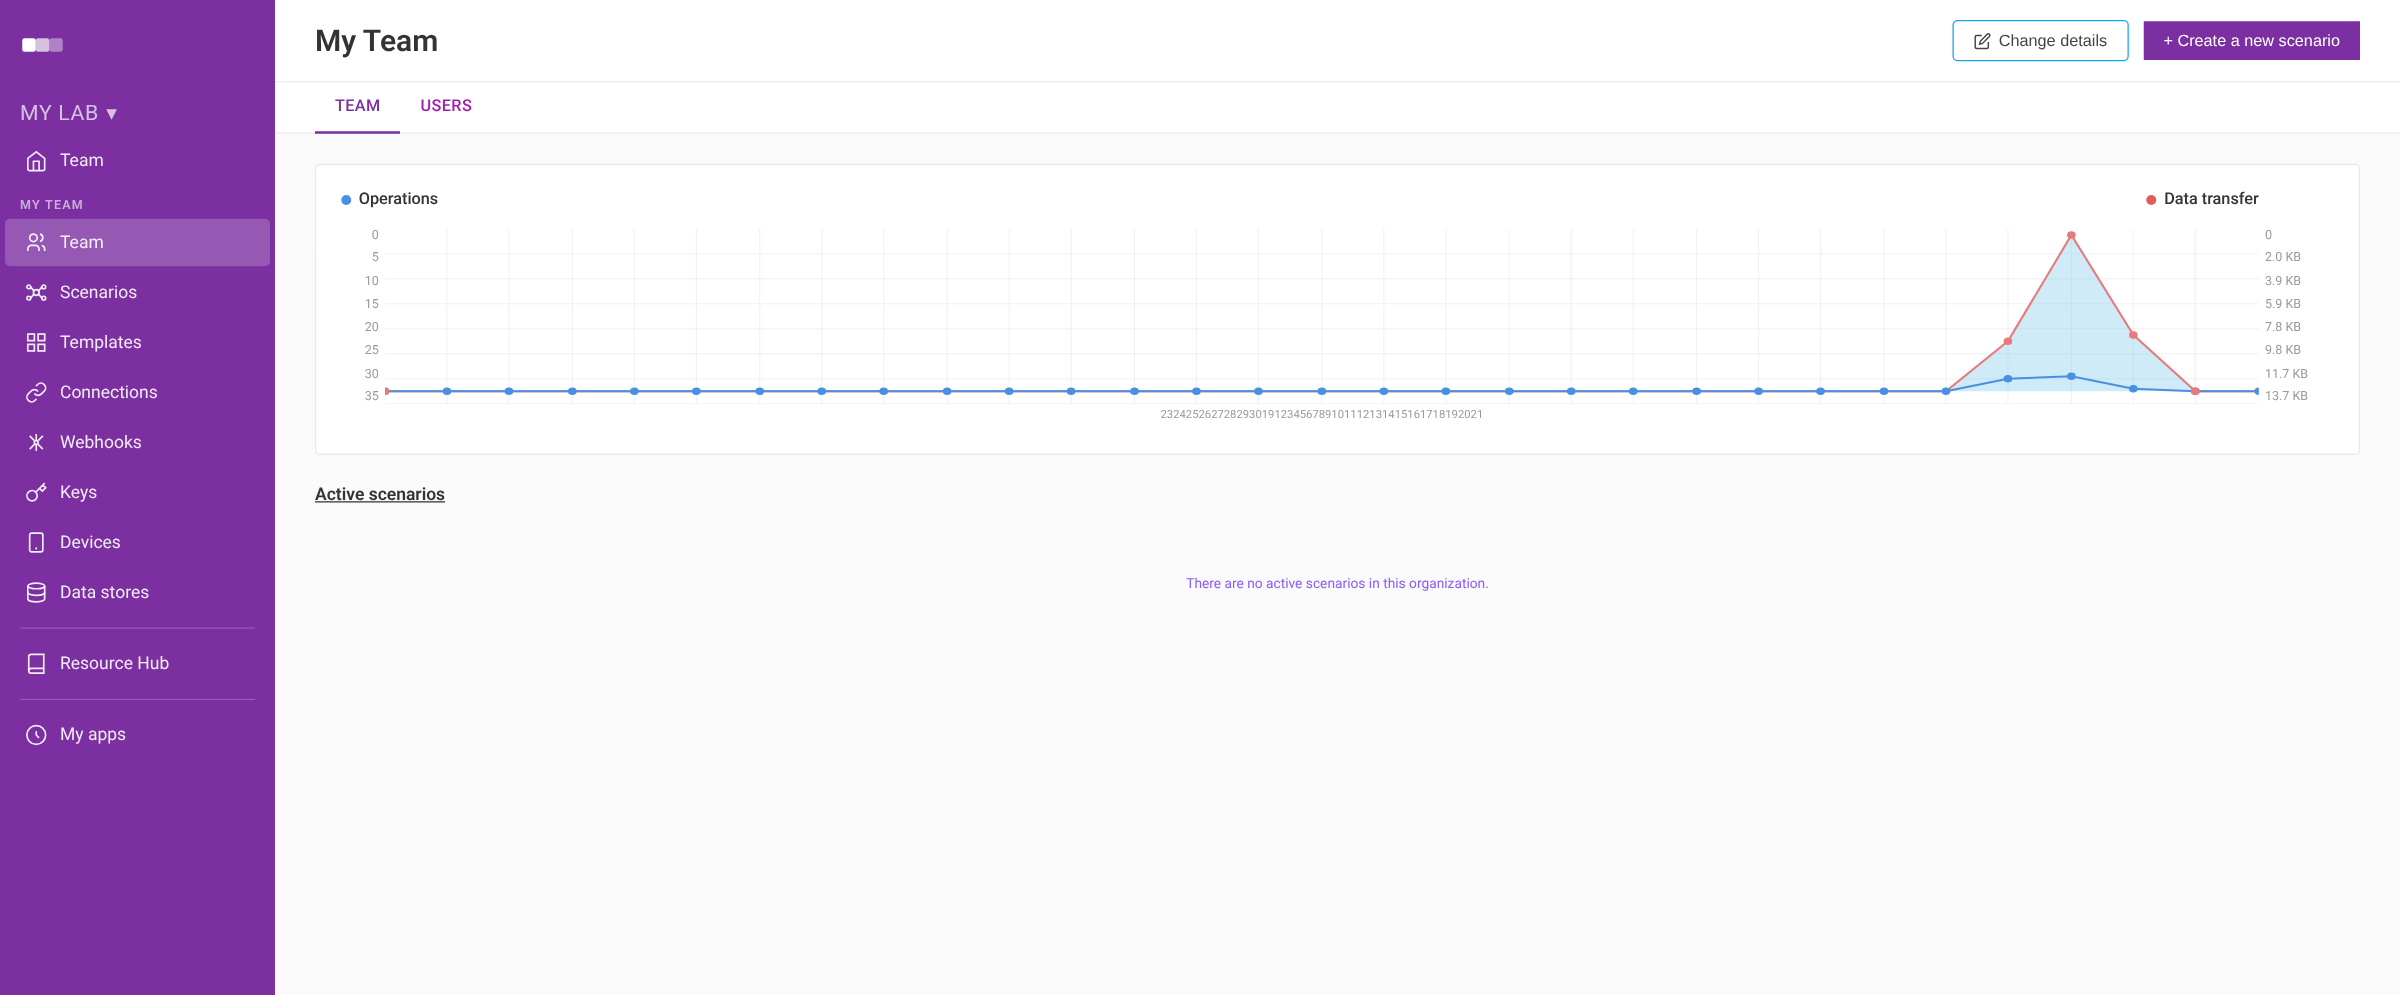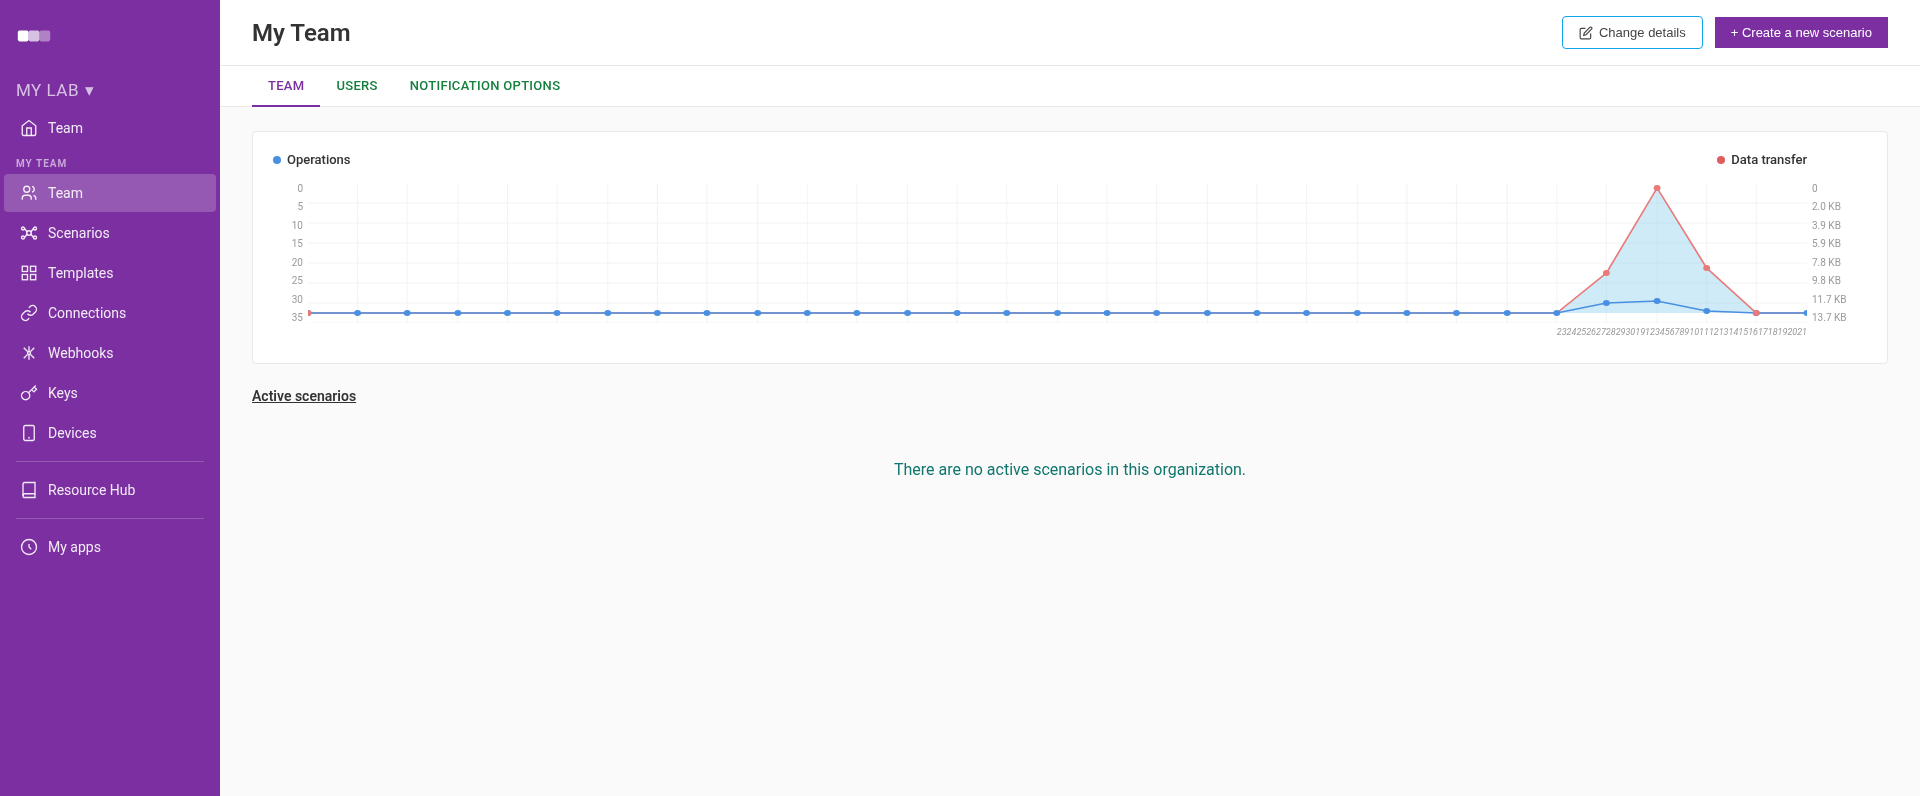--- a/index.html
+++ b/index.html
@@ -118,21 +118,21 @@
       background: white;
       padding: 0 32px;
       display: flex;
       gap: 0;
       border-bottom: 1px solid #e8e8e8;
     }
     .tab {
       padding: 12px 16px;
       font-size: 13px;
       cursor: pointer;
-      color: #15803d;
+      color: #a21caf;
       border-bottom: 2px solid transparent;
       margin-bottom: -1px;
       font-weight: 500;
       letter-spacing: 0.3px;
     }
     .tab.active {
       color: #7b2fa0;
       border-bottom-color: #7b2fa0;
     }
 
@@ -208,41 +208,40 @@
       font-size: 10px;
       color: #999;
     }
     .chart-x-labels {
       position: absolute;
       left: 35px;
       right: 60px;
       bottom: 0;
       height: 16px;
       display: flex;
-      justify-content: flex-end;
-      font-style: italic;
+      justify-content: center;
     }
     .x-label {
       font-size: 9px;
       color: #999;
     }
 
     
     .section-title {
       font-size: 14px;
       font-weight: 600;
       color: #333;
       margin-bottom: 16px;
       text-decoration: underline;
     }
     .empty-state {
       padding: 40px;
       text-align: center;
-      color: #0f766e;
-      font-size: 16px;
+      color: #8b5cf6;
+      font-size: 11px;
     }
   </style>
 </head>
 <body>
 
 <nav id="sidebar">
   <div id="sidebar-logo">
     <svg class="logo-icon" viewBox="0 0 40 40" fill="none" xmlns="http://www.w3.org/2000/svg">
       <rect width="12" height="12" x="2" y="14" fill="white" rx="2"></rect>
       <rect width="12" height="12" x="14" y="14" fill="white" rx="2" opacity="0.7"></rect>
@@ -325,20 +324,28 @@
   </div>
 
   <div class="sidebar-item">
     <svg viewBox="0 0 24 24" fill="none" stroke="currentColor" stroke-width="1.8">
       <rect x="5" y="2" width="14" height="20" rx="2"></rect>
       <line x1="12" y1="18" x2="12" y2="18.5" stroke-linecap="round" stroke-width="2"></line>
     </svg>
     <span>Devices</span>
   </div>
 
+  <div class="sidebar-item">
+    <svg viewBox="0 0 24 24" fill="none" stroke="currentColor" stroke-width="1.8">
+      <ellipse cx="12" cy="5" rx="9" ry="3"></ellipse>
+      <path d="M21 12c0 1.66-4 3-9 3s-9-1.34-9-3"></path>
+      <path d="M3 5v14c0 1.66 4 3 9 3s9-1.34 9-3V5"></path>
+    </svg>
+    <span>Data stores</span>
+  </div>
 
 
   <hr class="sidebar-divider">
 
   <div class="sidebar-item">
     <svg viewBox="0 0 24 24" fill="none" stroke="currentColor" stroke-width="1.8">
       <path d="M4 19.5A2.5 2.5 0 016.5 17H20"></path>
       <path d="M6.5 2H20v20H6.5A2.5 2.5 0 014 19.5v-15A2.5 2.5 0 016.5 2z"></path>
     </svg>
     <span>Resource Hub</span>
@@ -368,21 +375,20 @@
       </button>
       <button class="btn-primary">
         <span>+ Create a new scenario</span>
       </button>
     </div>
   </div>
 
   <div id="tabs">
     <div class="tab active">TEAM</div>
     <div class="tab">USERS</div>
-    <div class="tab">NOTIFICATION OPTIONS</div>
   </div>
 
   <div id="content">
 
     <div class="chart-container">
       <div class="chart-legend">
         <div class="legend-item">
           <div class="legend-dot" style="background:#4a90e2;"></div>
           <span>Operations</span>
         </div>

